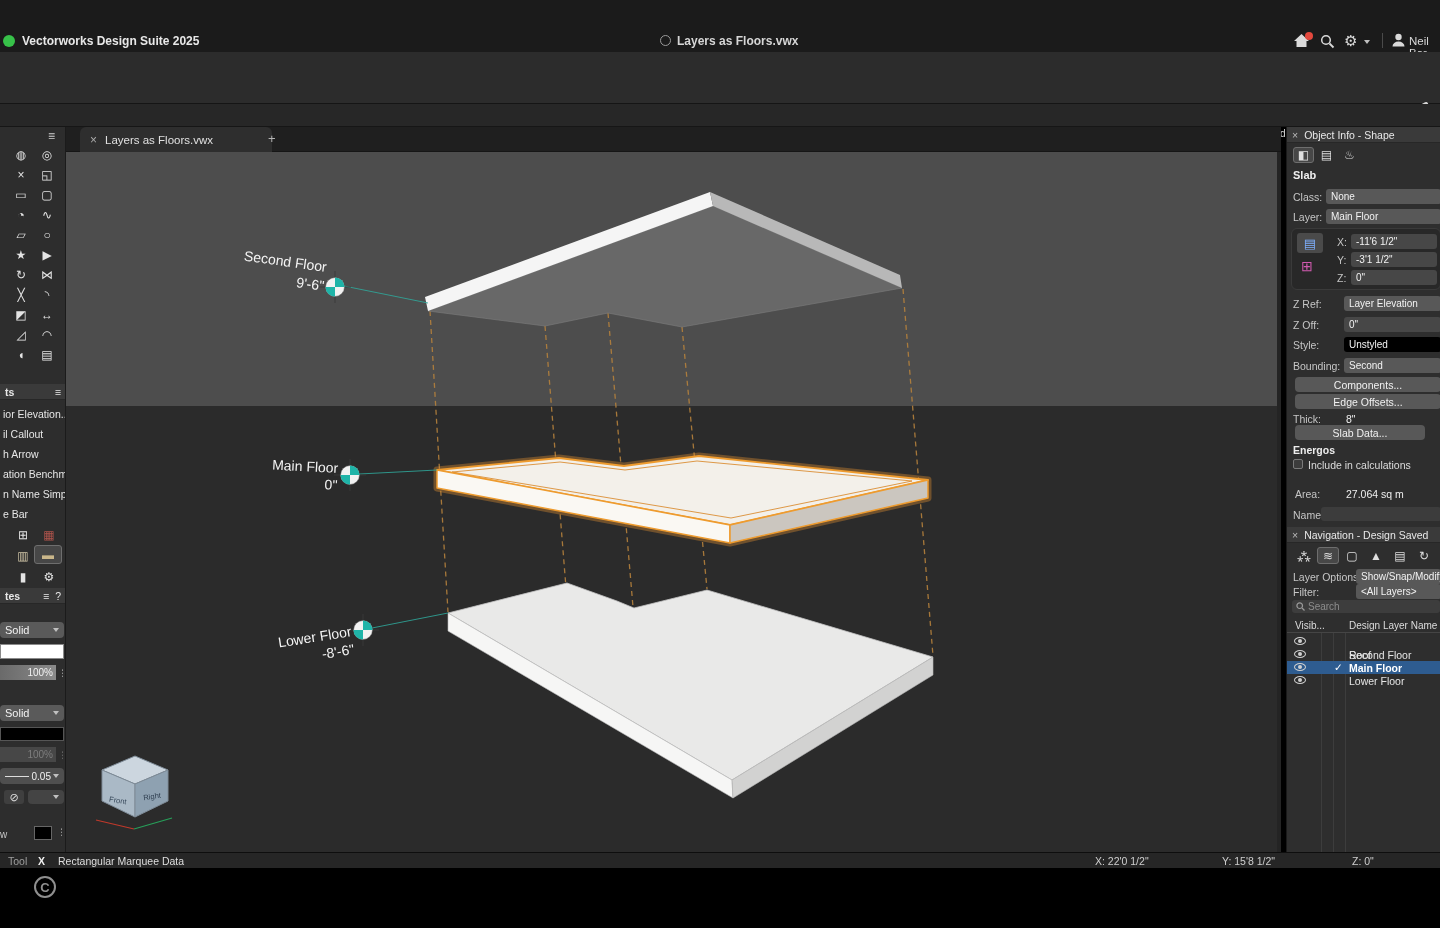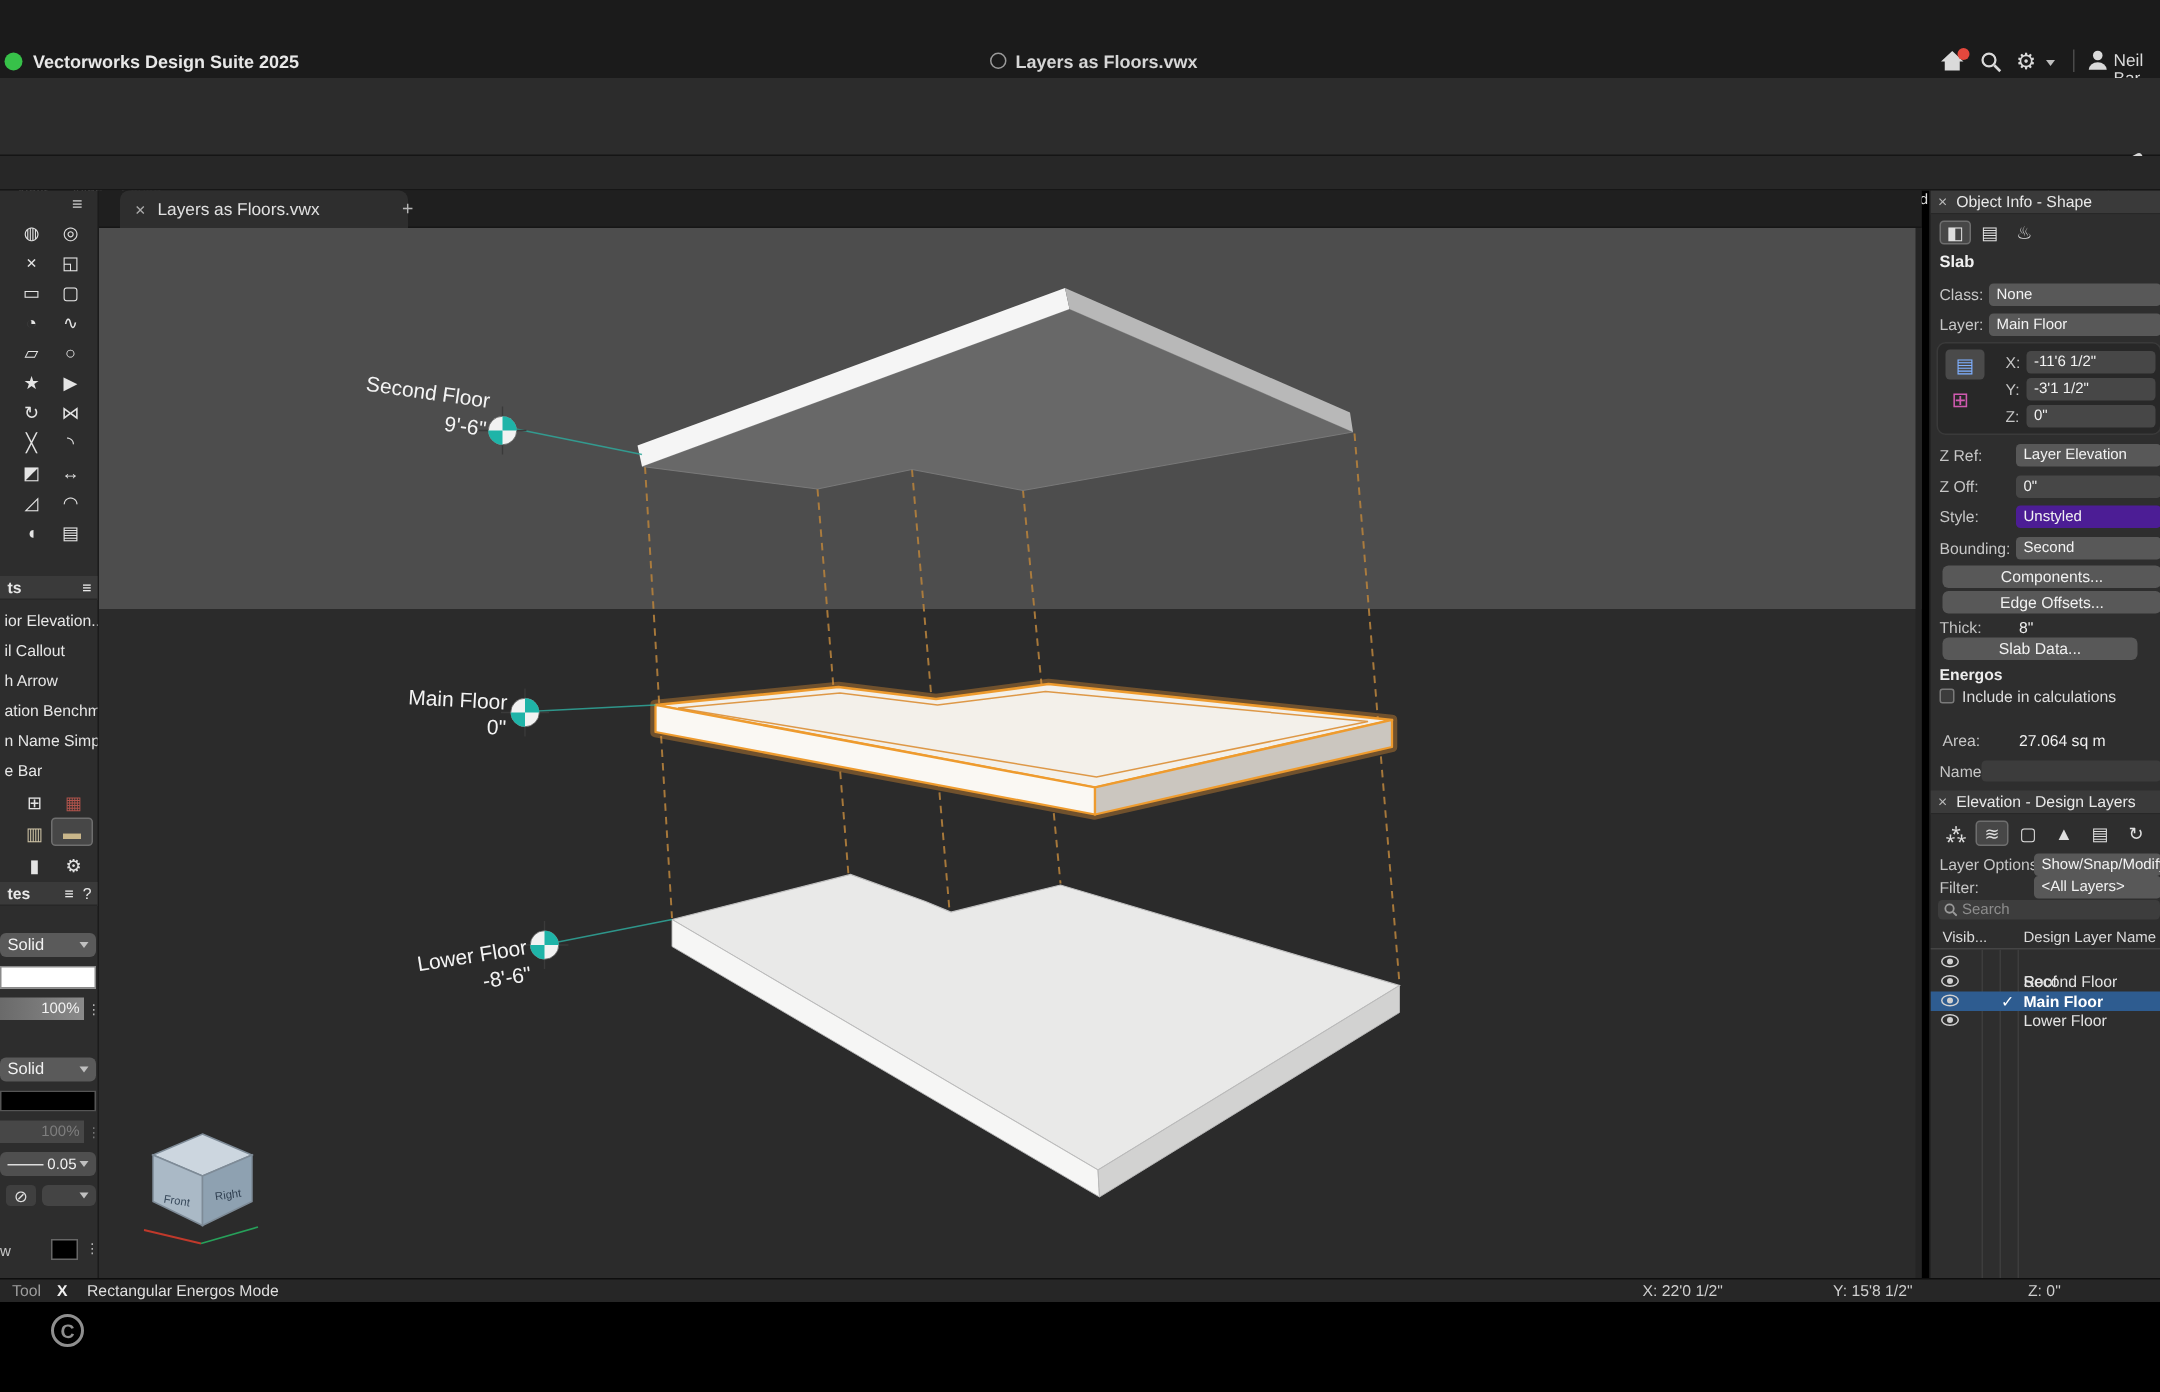--- a/index.html
+++ b/index.html
@@ -462,21 +462,21 @@
 
     <span class="lbl" style="left:6px;top:171px;">Z Ref:</span>
     <div class="field" style="left:57px;top:169px;width:97px;background:#585858;">
         <span>Layer Elevation</span>
       </div>
     <span class="lbl" style="left:6px;top:192px;">Z Off:</span>
     <div class="field" style="left:57px;top:190px;width:97px;background:#474747;">
         <span>0"</span>
       </div>
     <span class="lbl" style="left:6px;top:212px;">Style:</span>
-    <div class="field" style="left:57px;top:210px;width:97px;background:#4c1d95;">
+    <div class="field" style="left:57px;top:210px;width:97px;background:#000000;">
         <span>Unstyled</span>
       </div>
     <span class="lbl" style="left:6px;top:233px;">Bounding:</span>
     <div class="field" style="left:57px;top:231px;width:97px;background:#585858;">
         <span>Second</span>
       </div>
 
     <div class="obtn" style="left:8px;top:250px;width:146px;">
         <span>Components...</span>
       </div>
@@ -491,21 +491,21 @@
     <span class="abs" style="left:6px;top:317px;font-size:10.5px;font-weight:bold;color:#ededed;">Energos</span>
     <span class="cb" style="left:6px;top:332px;"></span>
     <span class="lbl" style="left:21px;top:332px;color:#dcdcdc;">Include in calculations</span>
     <span class="lbl" style="left:8px;top:361px;">Area:</span>
     <span class="val" style="left:59px;top:361px;">27.064 sq m</span>
     <span class="lbl" style="left:6px;top:382px;">Name:</span>
     <div class="field" style="left:34px;top:380px;width:120px;height:14px;background:#3c3c3c;"></div>
 
     <div class="phead" style="left:0;top:400px;">
       <span style="color:#bbb;">×</span>
-      <span>Elevation - Design Layers</span>
+      <span>Navigation - Design Saved</span>
     </div>
     <span class="ibox" style="left:6px;top:420px;width:22px;height:17px;">⁂</span>
     <span class="ibox sel" style="left:30px;top:420px;width:22px;height:17px;">≋</span>
     <span class="ibox" style="left:54px;top:420px;width:22px;height:17px;">▢</span>
     <span class="ibox" style="left:78px;top:420px;width:22px;height:17px;">▲</span>
     <span class="ibox" style="left:102px;top:420px;width:22px;height:17px;">▤</span>
     <span class="ibox" style="left:126px;top:420px;width:22px;height:17px;">↻</span>
 
     <span class="lbl" style="left:6px;top:444px;">Layer Options:</span>
     <div class="field" style="left:69px;top:442px;width:85px;background:#585858;">
@@ -546,21 +546,21 @@
     </div>
     <div class="abs" style="left:0;top:547px;width:154px;height:13px;">
       <span class="eye" style="left:7px;top:2px;"></span>
       <span class="navname" style="left:62px;top:1px;">Lower Floor</span>
     </div>
   </div>
 
   <div class="statusbar">
     <span class="abs" style="left:8px;top:2px;font-size:10.5px;color:#9e9e9e;">Tool</span>
     <span class="abs" style="left:38px;top:2px;font-size:10.5px;font-weight:bold;color:#f0f0f0;">X</span>
-    <span class="abs" style="left:58px;top:2px;font-size:10.5px;color:#dedede;">Rectangular Energos Mode</span>
+    <span class="abs" style="left:58px;top:2px;font-size:10.5px;color:#dedede;">Rectangular Marquee Data</span>
     <span class="abs" style="left:1095px;top:2px;font-size:10.5px;color:#cfcfcf;">X: 22'0 1/2"</span>
     <span class="abs" style="left:1222px;top:2px;font-size:10.5px;color:#cfcfcf;">Y: 15'8 1/2"</span>
     <span class="abs" style="left:1352px;top:2px;font-size:10.5px;color:#cfcfcf;">Z: 0"</span>
   </div>
 
   <div class="footer">
     <div class="abs" style="left:34px;top:8px;display:flex;align-items:center;gap:10px;color:#8f8f8f;">
       <span style="width:22px;height:22px;border:2px solid #8f8f8f;border-radius:50%;display:flex;align-items:center;justify-content:center;font-size:13px;font-weight:bold;">C</span>
     </div>
   </div>

